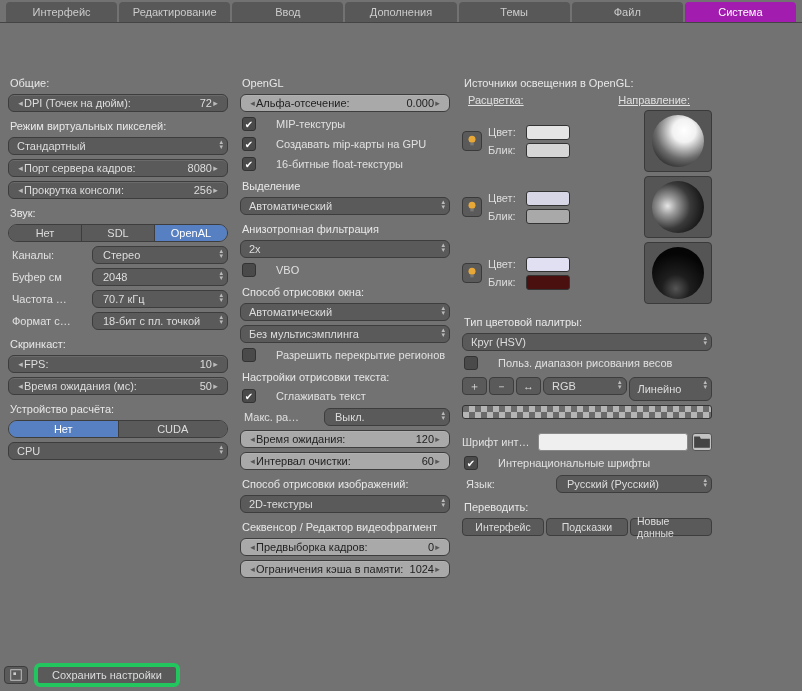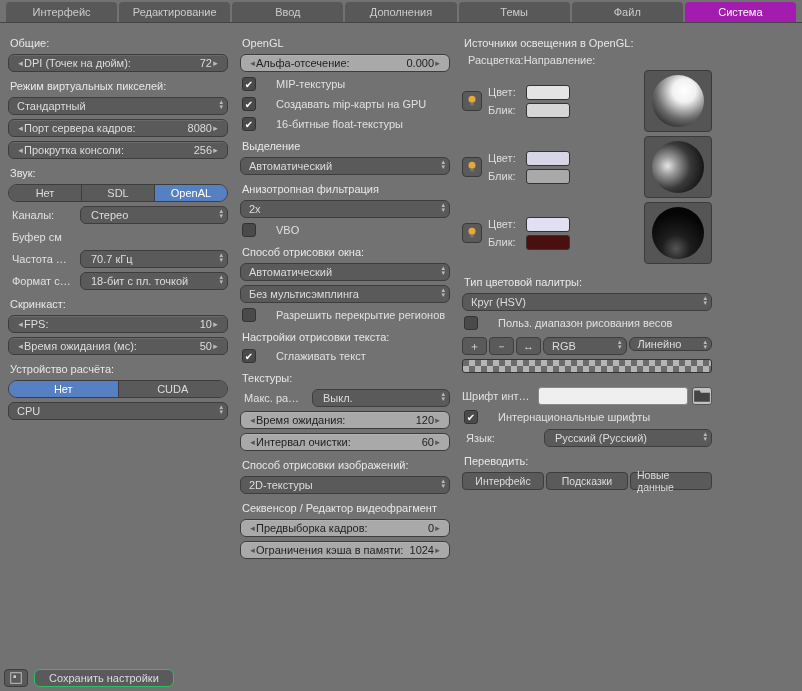--- a/index.html
+++ b/index.html
@@ -1,62 +1,62 @@
 <!DOCTYPE html>
 <html><head>
 <meta charset="utf-8">
 <style>
   * { box-sizing: border-box; margin: 0; padding: 0; font-family: sans-serif; font-size: 11px; }
   body { background: #727272; color: #e0e0e0; width: 802px; height: 691px; overflow: hidden; position: relative; }
   .tabbar { display: flex; border-bottom: 1px solid #444; background: #727272; padding: 2px 6px 0 6px; gap: 2px; }
   .tab { flex: 1; text-align: center; padding: 4px 6px; background: #585858; color: #ccc; border-radius: 4px 4px 0 0; cursor: pointer; }
   .tab.active { background: #a21caf; color: #fff; }
-  .main { display: flex; padding: 10px 8px 4px 8px; gap: 12px; }
+  .main { display: flex; padding: 10px 8px 4px 8px; gap: 12px; margin-top: 40px; }
   .col { display: flex; flex-direction: column; gap: 4px; }
   .col1 { width: 220px; }
   .col2 { width: 210px; }
   .col3 { width: 250px; }
   .sect { color: #e8e8e8; margin: 4px 2px 1px 2px; }
   .field { display: flex; align-items: center; background: #5a5a5a; border-radius: 6px; height: 18px; padding: 0 8px; color: #ddd; position: relative; border: 1px solid #3d3d3d; box-shadow: inset 0 1px 0 rgba(255,255,255,0.1); }
   .field.light { background: #a9a9a9; color:#222; }
   .field .lbl { flex: 1; white-space: nowrap; overflow: hidden; text-overflow: ellipsis; }
   .field .val { color: #ddd; }
   .field.light .val { color:#222; }
   .arrow { width: 7px; text-align:center; color: #bbb; font-size:9px; }
   .select { display:flex; align-items:center; justify-content:space-between; background:#5a5a5a; border:1px solid #3d3d3d; border-radius:6px; height:18px; padding:0 18px 0 8px; color:#ddd; position:relative; }
   .select .sel-arrow { position:absolute; right:4px; top:1px; display:flex; flex-direction:column; line-height:5px; font-size:7px; color:#bbb; }
   .seg { display:flex; border-radius:9px; overflow:hidden; border:1px solid #3d3d3d; }
   .seg .segbtn { flex:1; text-align:center; padding:2px 4px; background:#5a5a5a; color:#ddd; cursor:pointer; border-right:1px solid #3d3d3d; }
   .seg .segbtn:last-child { border-right:none; }
   .seg .segbtn.active { background:#5680C2; color:#fff; }
-  .pair { display:flex; gap:4px; }
+  .pair { display:flex; gap:16px; }
   .pair .plbl { width:68px; padding:3px 4px; color:#e0e0e0; white-space:nowrap; overflow:hidden; text-overflow:ellipsis; }
   .pair .select,.pair .field { flex:1;padding-left:10px; }
   .chk { display:flex; align-items:center; gap:20px; padding:1px 2px; }
   .chk .box { width:14px; height:14px; border-radius:3px; background:#4a4a4a; border:1px solid #333; display:flex; align-items:center; justify-content:center; color:#fff; font-size:10px; }
   .chk .box.on::after { content:"✔"; color:#fff; font-size:10px; }
-  .lights-hdr { display:flex; justify-content:flex-start; padding: 0 6px; }
+  .lights-hdr { display:flex; justify-content:space-between; padding: 0 6px; text-decoration: underline; }
   .lightrow { display:flex; align-items:center; gap:6px; margin-bottom:4px; }
   .lamp { width:20px; height:20px; background:#5a5a5a; border:1px solid #3a3a3a; border-radius:4px; display:flex; align-items:center; justify-content:center; }
   .lamp svg { width:14px; height:14px; }
   .kv { display:flex; flex-direction:column; gap:3px; flex:1; }
   .kvrow { display:flex; align-items:center; gap:4px; }
   .kvrow .k { width:34px; color:#ddd; }
   .swatch { width:44px; height:15px; border-radius:3px; border:1px solid #333; }
   .ball { width:68px; height:62px; background:#555; border:1px solid #3a3a3a; border-radius:4px; display:flex; align-items:center; justify-content:center; }
   .sphere { width:52px; height:52px; border-radius:50%; background:#000; }
   .toolbar { display:flex; gap:2px; }
   .tbtn { background:#5a5a5a; border:1px solid #3d3d3d; border-radius:4px; height:18px; display:flex; align-items:center; justify-content:center; color:#ddd; padding:0 6px; cursor:pointer; }
   .checker { height:14px; border:1px solid #333; border-radius:3px; background: repeating-conic-gradient(#b5b5b5 0% 25%, #6b6b6b 0% 50%) 0 / 12px 12px; }
   .fontrow { display:flex; align-items:center; gap:4px; }
   .txtfld { flex:1; height:18px; background:#efefef; border:1px solid #888; border-radius:3px; }
   .iconbtn { width:20px; height:18px; background:#c3c3c3; border:1px solid #555; border-radius:3px; display:flex; align-items:center; justify-content:center; }
   .footer { position:absolute; bottom:4px; left:4px; display:flex; gap:6px; align-items:center; }
   .footer .ic { width:24px; height:18px; background:#5a5a5a; border:1px solid #3d3d3d; border-radius:4px; display:flex; align-items:center; justify-content:center; }
-  .savebtn { background:#5a5a5a; border:1px solid #22c55e; border-radius:6px; padding:2px 14px; color:#ddd; }
+  .savebtn { background:#5a5a5a; border:4px solid #22c55e; border-radius:6px; padding:2px 14px; color:#ddd; }
   .triple { display:flex; gap:2px; }
   .triple .tbtn { flex:1; font-size:10.5px; }
 </style>
 </head>
 <body>
 
 <div class="tabbar" id="tabbar">
     <div class="tab">Интерфейс</div>
     <div class="tab">Редактирование</div>
     <div class="tab">Ввод</div>
@@ -102,20 +102,24 @@
       </div>
     <div class="pair">
         <div class="plbl">Каналы:</div>
       <div class="select">
           <span>Стерео</span>
           <span class="sel-arrow">▴<br>▾</span>
         </div>
       </div>
     <div class="pair">
         <div class="plbl">Буфер см</div>
+      <div class="select">
+          <span>2048</span>
+          <span class="sel-arrow">▴<br>▾</span>
+        </div>
       </div>
     <div class="pair">
         <div class="plbl">Частота д…</div>
       <div class="select">
           <span>70.7 кГц</span>
           <span class="sel-arrow">▴<br>▾</span>
         </div>
       </div>
     <div class="pair">
         <div class="plbl">Формат с…</div>
@@ -200,21 +204,20 @@
         <span class="box"></span>
         <span>Разрешить перекрытие регионов</span>
       </div>
 
     <div class="sect">Настройки отрисовки текста:</div>
     <div class="chk">
         <span class="box on"></span>
         <span>Сглаживать текст</span>
       </div>
 
-    <div class="sect">Текстуры:</div>
     <div class="pair">
         <div class="plbl">Макс. раз…</div>
       <div class="select">
           <span>Выкл.</span>
           <span class="sel-arrow">▴<br>▾</span>
         </div>
       </div>
     <div class="field light">
         <span class="arrow" style="color:#555">◂</span>
       <span class="lbl">Время ожидания:</span>
@@ -333,21 +336,21 @@
       </div>
 
     <div class="toolbar" style="margin-top:2px">
       <div class="tbtn">＋</div>
       <div class="tbtn">－</div>
       <div class="tbtn">↔</div>
       <div class="select" style="flex:1; height:18px">
           <span>RGB</span>
           <span class="sel-arrow">▴<br>▾</span>
         </div>
-      <div class="select" style="flex:1; height:14px">
+      <div class="select" style="flex:1; height:24px">
           <span>Линейно</span>
           <span class="sel-arrow">▴<br>▾</span>
         </div>
     </div>
     <div class="checker"></div>
 
     <div class="fontrow" style="margin-top:10px">
       <span style="width:72px">Шрифт инт…</span>
       <div class="txtfld"></div>
       <div class="iconbtn">

